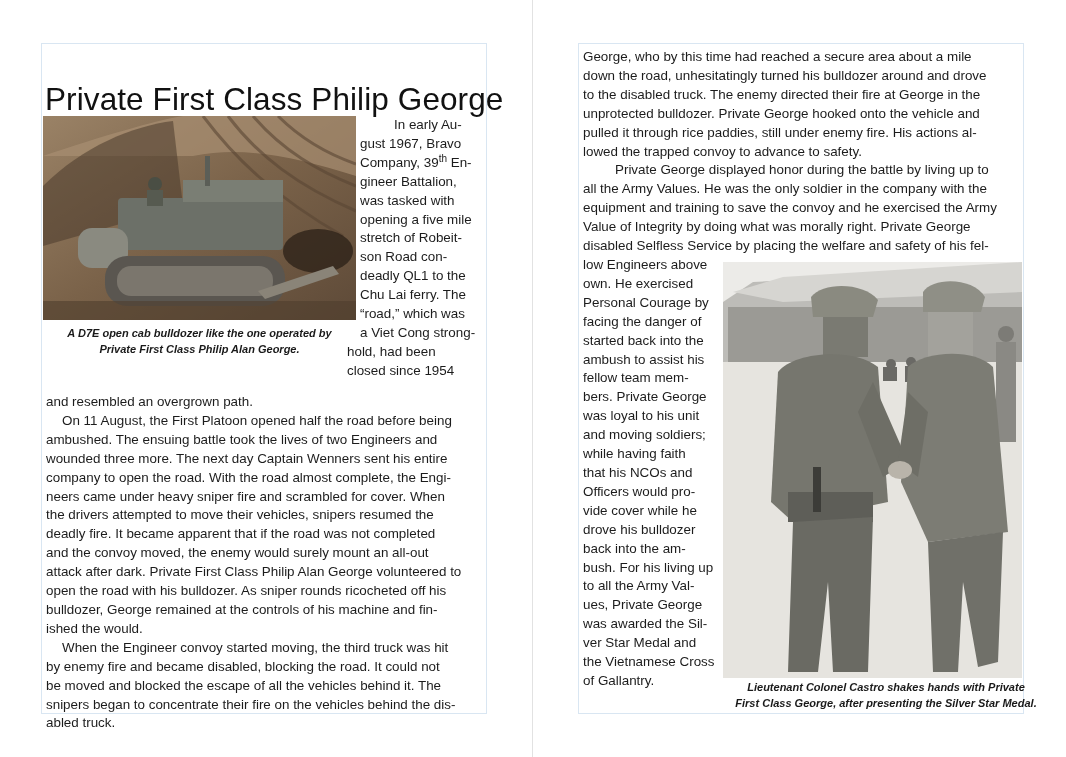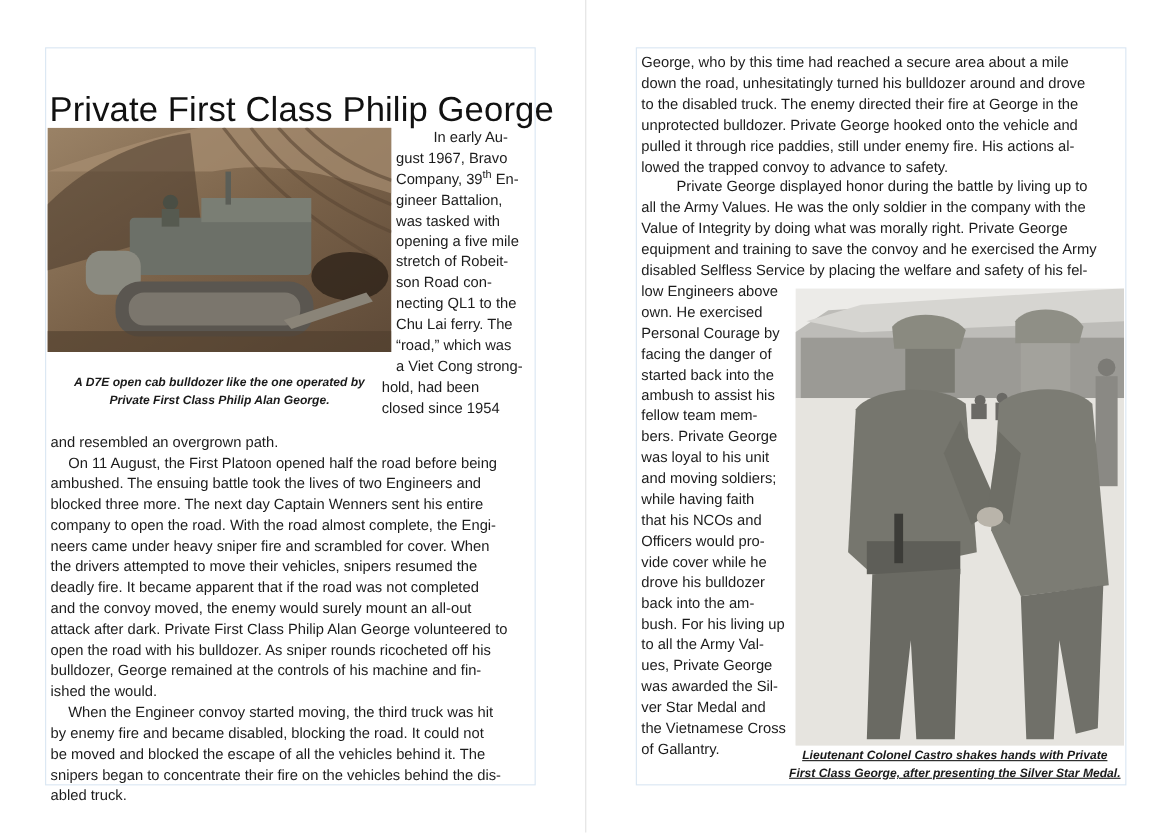--- a/index.html
+++ b/index.html
@@ -49,47 +49,47 @@
     <rect x="35" y="112" width="50" height="40" rx="14" fill="#8a8a80"></rect>
     <rect x="62" y="140" width="180" height="50" rx="22" fill="#5a5650"></rect>
     <rect x="74" y="150" width="156" height="30" rx="14" fill="#7b766d"></rect>
     <path d="M215,175 L290,150 L296,158 L222,183 Z" fill="#8a8478"></path>
     <circle cx="112" cy="68" r="7" fill="#4a4e44"></circle>
     <rect x="104" y="74" width="16" height="16" fill="#565a50"></rect>
     <rect x="0" y="185" width="313" height="19" fill="#4f3d2d" opacity="0.6"></rect>
   </svg>
 </div>
 
-<div class="caption" style="left:43px; top:340px; width:313px;">
+<div class="caption" style="left:43px; top:325px; width:313px;">
   <span class="ln">A D7E open cab bulldozer like the one operated by</span>
   <span class="ln">Private First Class Philip Alan George.</span>
 </div>
 
 <div class="body-text" style="left:360px; top:116px; width:125px;">
   <span class="ln" style="padding-left:34px">In early Au-</span>
   <span class="ln">gust 1967, Bravo</span>
   <span class="ln"><span>Company, 39</span><sup>th</sup><span> En-</span></span>
   <span class="ln">gineer Battalion,</span>
   <span class="ln">was tasked with</span>
   <span class="ln">opening a five mile</span>
   <span class="ln">stretch of Robeit-</span>
   <span class="ln">son Road con-</span>
-  <span class="ln">necting QL1 to the</span>
+  <span class="ln">deadly QL1 to the</span>
   <span class="ln">Chu Lai ferry.  The</span>
   <span class="ln">“road,” which was</span>
   <span class="ln">a Viet Cong strong-</span>
   <span class="ln" style="margin-left:-13px">hold, had been</span>
   <span class="ln" style="margin-left:-13px">closed since 1954</span>
 </div>
 
 <div class="body-text" style="left:46px; top:369px; width:440px;margin-top:24px;">
   <span class="ln">and resembled an overgrown path.</span>
   <span class="ln" style="padding-left:16px">On 11 August, the First Platoon opened half the road before being</span>
   <span class="ln">ambushed. The ensuing battle took the lives of two Engineers and</span>
-  <span class="ln">blocked three more.  The next day Captain Wenners sent his entire</span>
+  <span class="ln">wounded three more.  The next day Captain Wenners sent his entire</span>
   <span class="ln">company to open the road.  With the road almost complete, the Engi-</span>
   <span class="ln">neers came under heavy sniper fire and scrambled for cover.  When</span>
   <span class="ln">the drivers attempted to move their vehicles, snipers resumed the</span>
   <span class="ln">deadly fire.  It became apparent that if the road was not completed</span>
   <span class="ln">and the convoy moved, the enemy would surely mount an all-out</span>
   <span class="ln">attack after dark.  Private First Class Philip Alan George volunteered to</span>
   <span class="ln">open the road with his bulldozer.  As sniper rounds ricocheted off his</span>
   <span class="ln">bulldozer, George remained at the controls of his machine and fin-</span>
   <span class="ln">ished the would.</span>
   <span class="ln" style="padding-left:16px">When the Engineer convoy started moving, the third truck was hit</span>
@@ -103,22 +103,22 @@
 
 <div class="body-text" style="left:583px; top:48px; width:440px;">
   <span class="ln">George, who by this time had reached a secure area about a mile</span>
   <span class="ln">down the road, unhesitatingly turned his bulldozer around and drove</span>
   <span class="ln">to the disabled truck. The enemy directed their fire at George in the</span>
   <span class="ln">unprotected bulldozer.  Private George hooked onto the vehicle and</span>
   <span class="ln">pulled it through rice paddies, still under enemy fire. His actions al-</span>
   <span class="ln">lowed the trapped convoy to advance to safety.</span>
   <span class="ln" style="padding-left:32px">Private George displayed honor during the battle by living up to</span>
   <span class="ln">all the Army Values.  He was the only soldier in the company with the</span>
+  <span class="ln">equipment and training to save the convoy and he exercised the Army</span>
   <span class="ln">Value of Integrity by doing what was morally right.  Private George</span>
-  <span class="ln">equipment and training to save the convoy and he exercised the Army</span>
   <span class="ln">disabled Selfless Service by placing the welfare and safety of his fel-</span>
 </div>
 
 <div class="body-text" style="left:583px; top:256px; width:138px;">
   <span class="ln">low Engineers above</span>
   <span class="ln">own.  He exercised</span>
   <span class="ln">Personal Courage by</span>
   <span class="ln">facing the danger of</span>
   <span class="ln">started back into the</span>
   <span class="ln">ambush to assist his</span>
@@ -165,16 +165,16 @@
 
     <path d="M200,30 C210,15 250,15 262,35 L258,50 L200,50 Z" fill="#8f8f86"></path>
     <rect x="205" y="50" width="45" height="45" fill="#a3a29c"></rect>
     <path d="M185,105 C200,90 250,85 270,105 L285,270 L205,280 L178,220 Z" fill="#7c7c74"></path>
     <path d="M185,130 L175,200 L195,215 L205,150 Z" fill="#6e6e66"></path>
     <path d="M205,280 L280,270 L275,400 L255,405 L240,320 L235,410 L210,410 Z" fill="#707069"></path>
     <ellipse cx="177" cy="208" rx="12" ry="9" fill="#b9b4aa"></ellipse>
   </svg>
 </div>
 
-<div class="caption" style="left:710px; top:679px; width:316px;text-decoration:underline;">
+<div class="caption" style="left:728px; top:679px; width:316px;">
   <span class="ln">Lieutenant Colonel Castro shakes hands with Private</span>
   <span class="ln">First Class George, after presenting the Silver Star Medal.</span>
 </div>
 
 </body></html>

